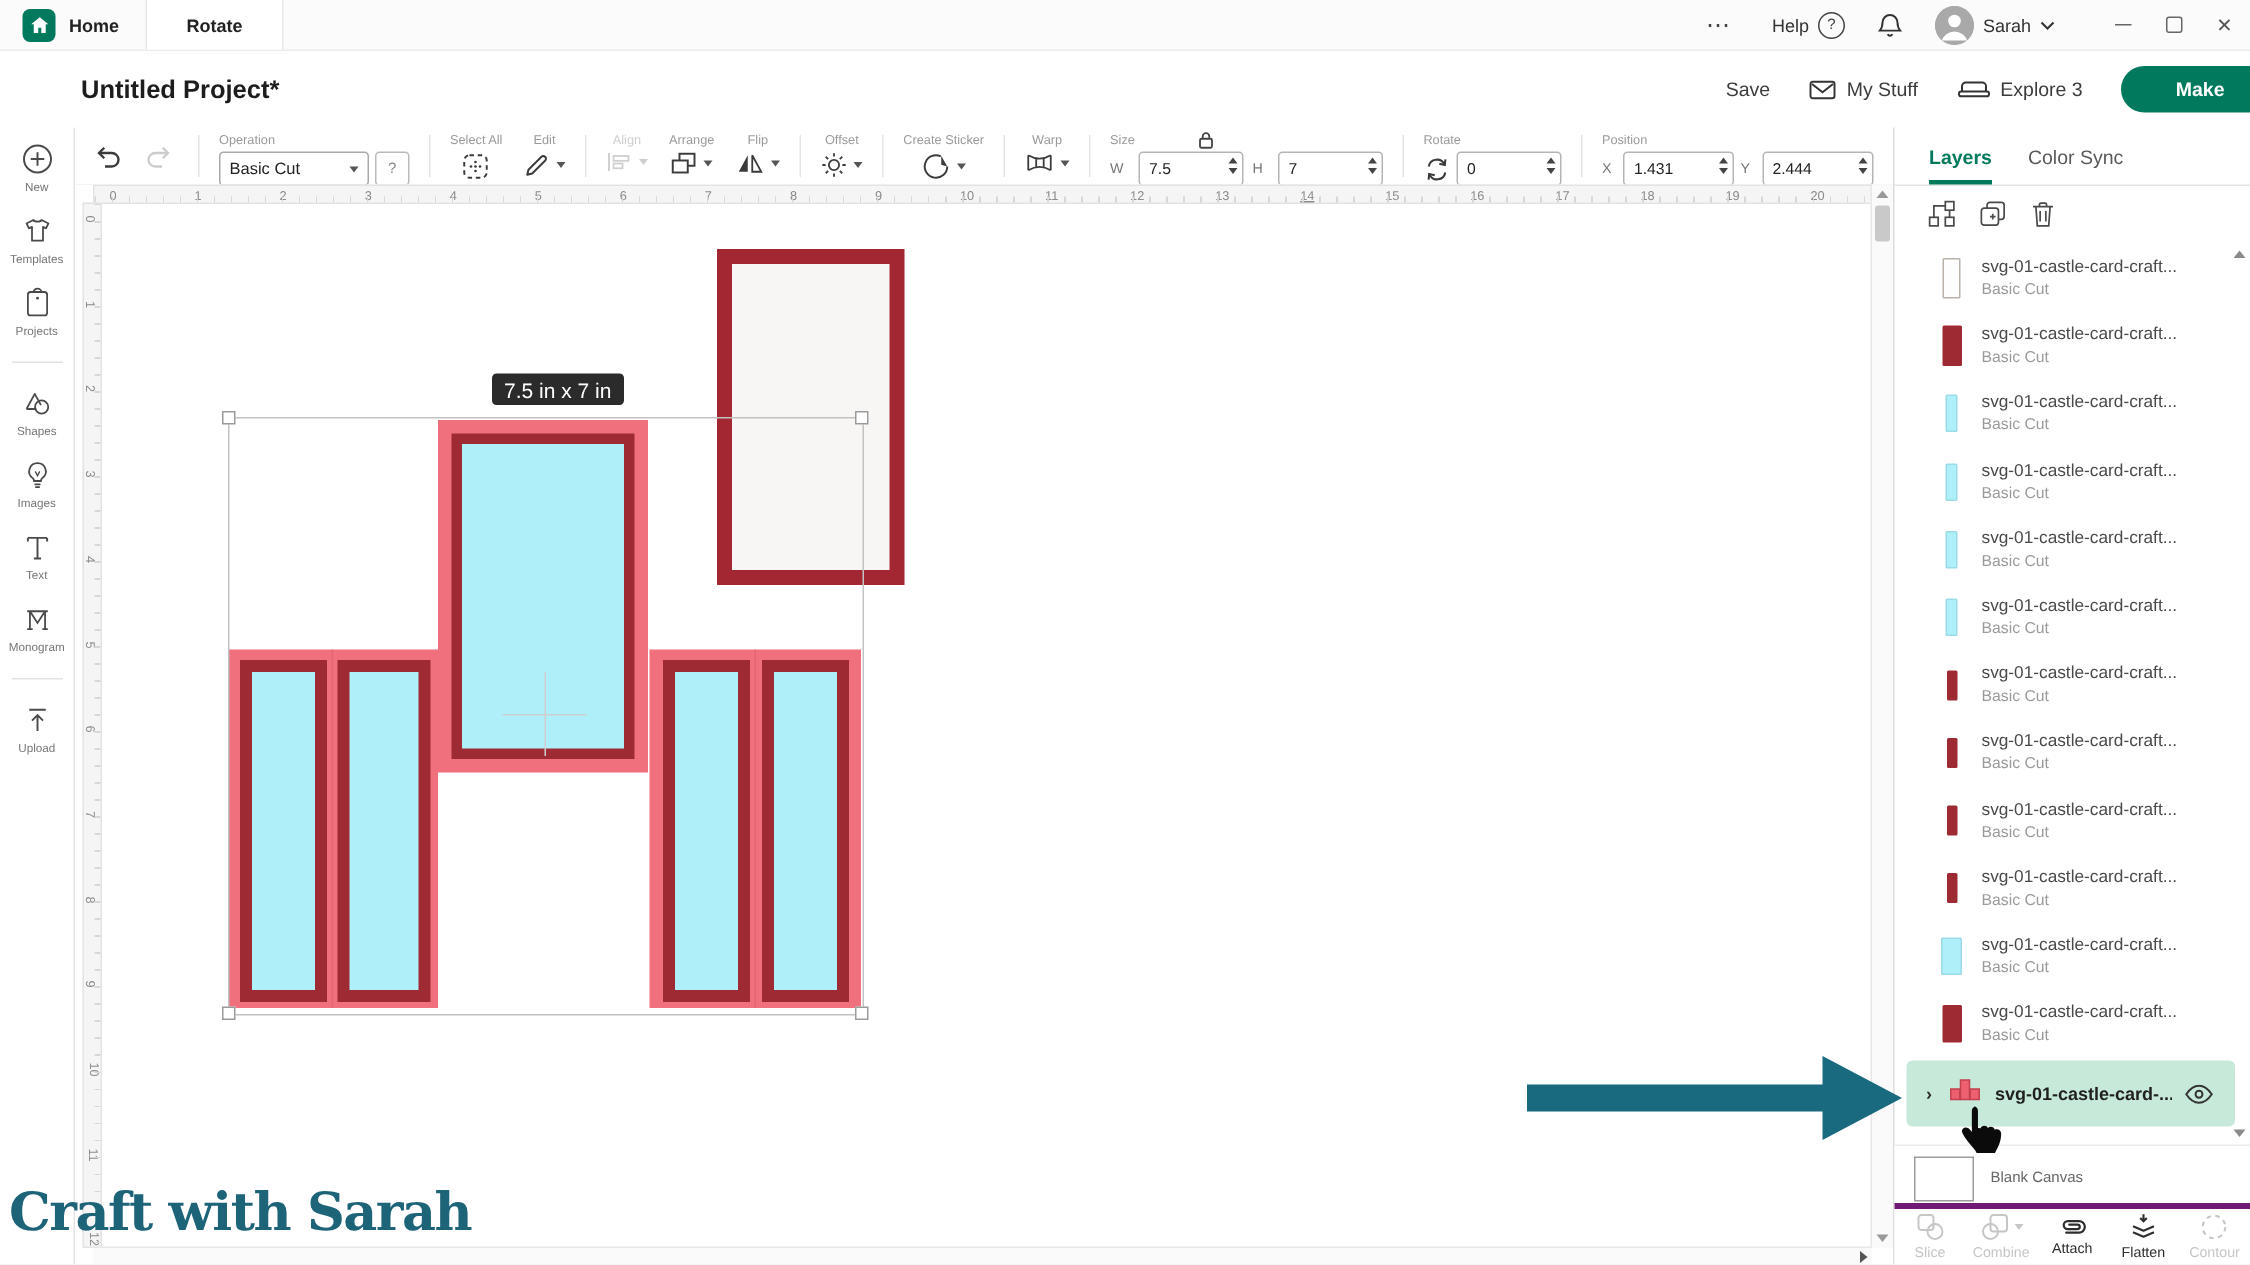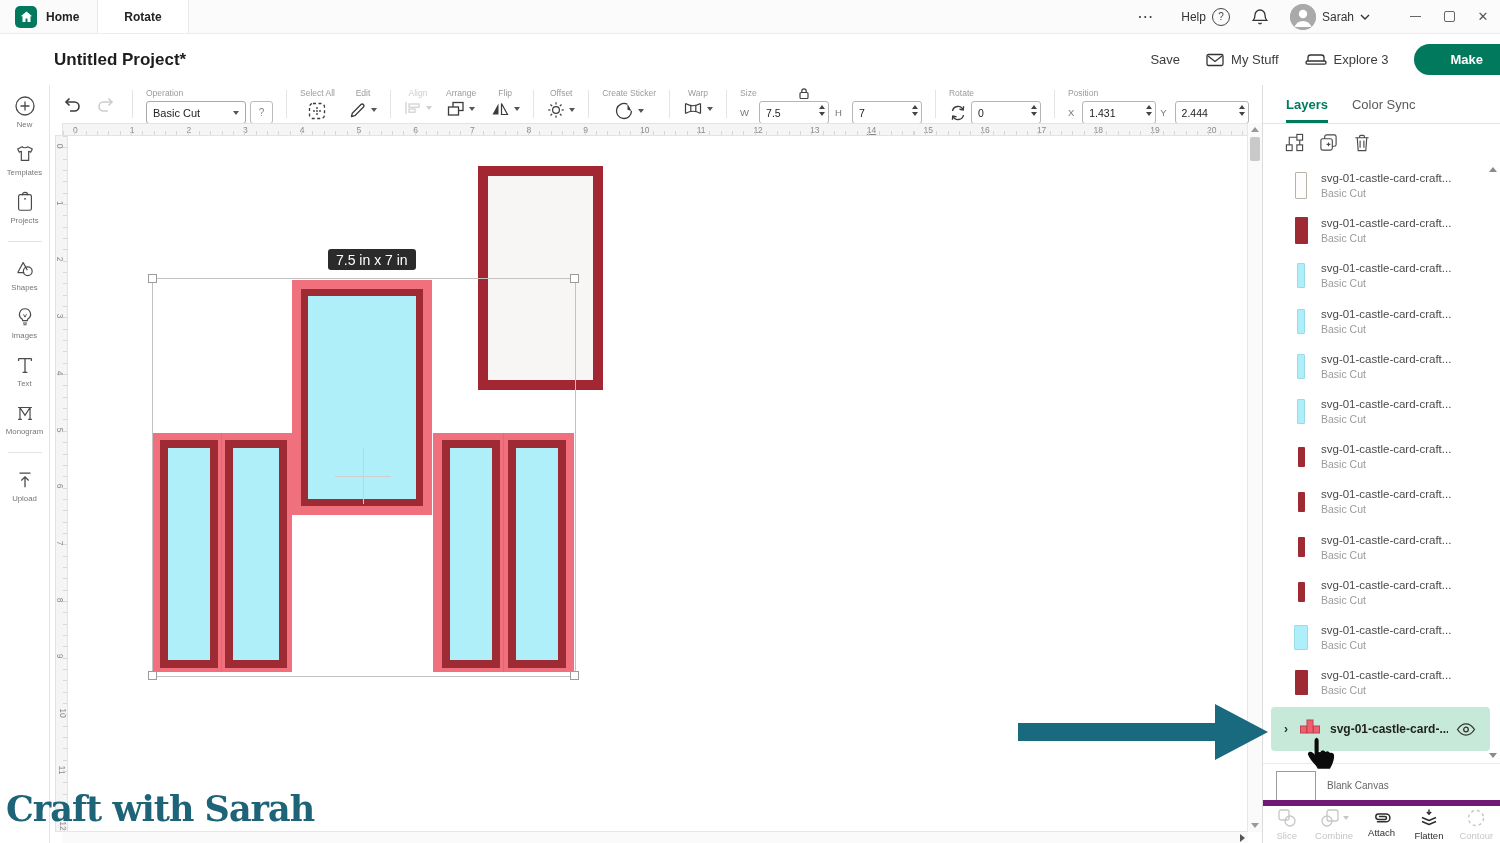--- a/index.html
+++ b/index.html
@@ -104,21 +104,21 @@
   .lname{font-size:11.5px;color:#4a4a4a;line-height:15px;}
   .ltype{font-size:10.5px;color:#9b9b9b;line-height:14px;}
   .group-row{position:absolute;left:8px;right:10px;top:622px;height:44px;background:var(--mint,#c7e9d9);border-radius:4px;display:flex;align-items:center;cursor:pointer;}
   .group-row .chev{margin:0 10px 0 13px;font-size:12px;color:#2b2b2b;font-weight:700;}
   .group-name{flex:1;font-size:12px;font-weight:700;color:#1f1f1f;white-space:nowrap;overflow:hidden;margin-left:8px;}
   .eye{margin:0 14px 0 8px;color:#333;cursor:pointer;}
   .hand-cursor{position:absolute;left:40px;top:650px;z-index:40;pointer-events:none;}
   .blank-row{position:absolute;left:0;right:0;top:678px;height:43px;border-top:1px solid #ececec;display:flex;align-items:center;gap:11px;padding-left:13px;background:#fff;}
   .blank-thumb{width:40px;height:30px;border:1px solid #9c9c9c;background:#fff;box-sizing:border-box;}
   .blank-lbl{font-size:10px;color:#666;}
-  .bbar{position:absolute;left:0;right:0;bottom:0;height:37px;border-top:6px solid #701a75;display:flex;background:#fff;}
+  .bbar{position:absolute;left:0;right:0;bottom:0;height:37px;border-top:4px solid #701a75;display:flex;background:#fff;}
   .bitem{flex:1;display:flex;flex-direction:column;align-items:center;justify-content:center;gap:2px;font-size:9.5px;color:#2e2e2e;cursor:pointer;}
   .bitem.disabled{color:#c6c6c6;cursor:default;}
   .bitem .ic{display:flex;align-items:center;gap:3px;}
 
   
   .teal-arrow{position:absolute;left:1018px;top:702px;z-index:35;pointer-events:none;}
   .watermark{position:absolute;left:6px;top:788px;z-index:30;font-family:"DejaVu Serif",serif;font-weight:700;font-size:35px;letter-spacing:-1px;color:var(--watermark-teal,#1e6478);pointer-events:none;text-align:center;}
 </style>
 </head>
 <body>

